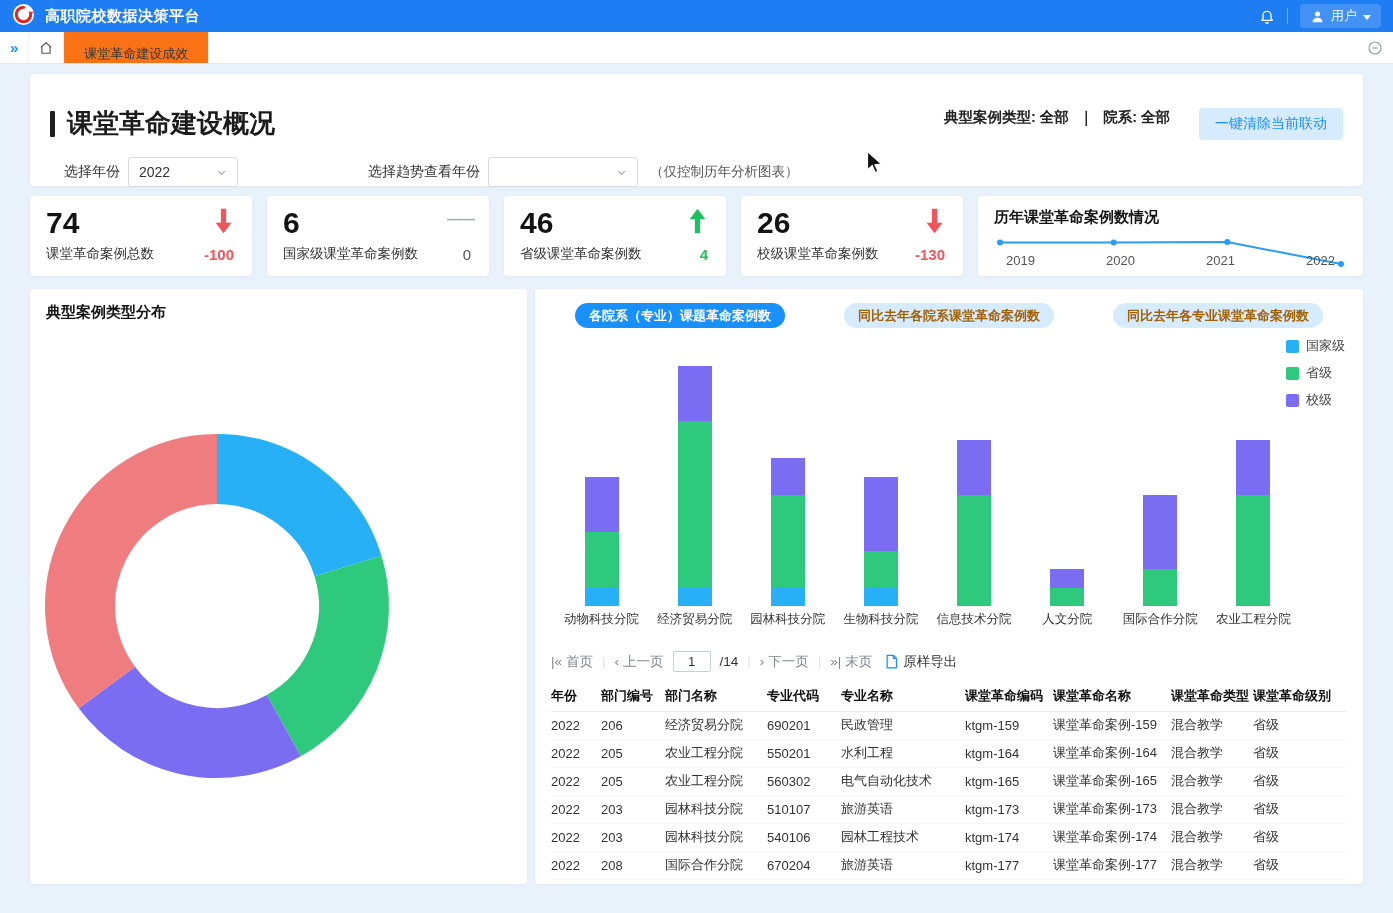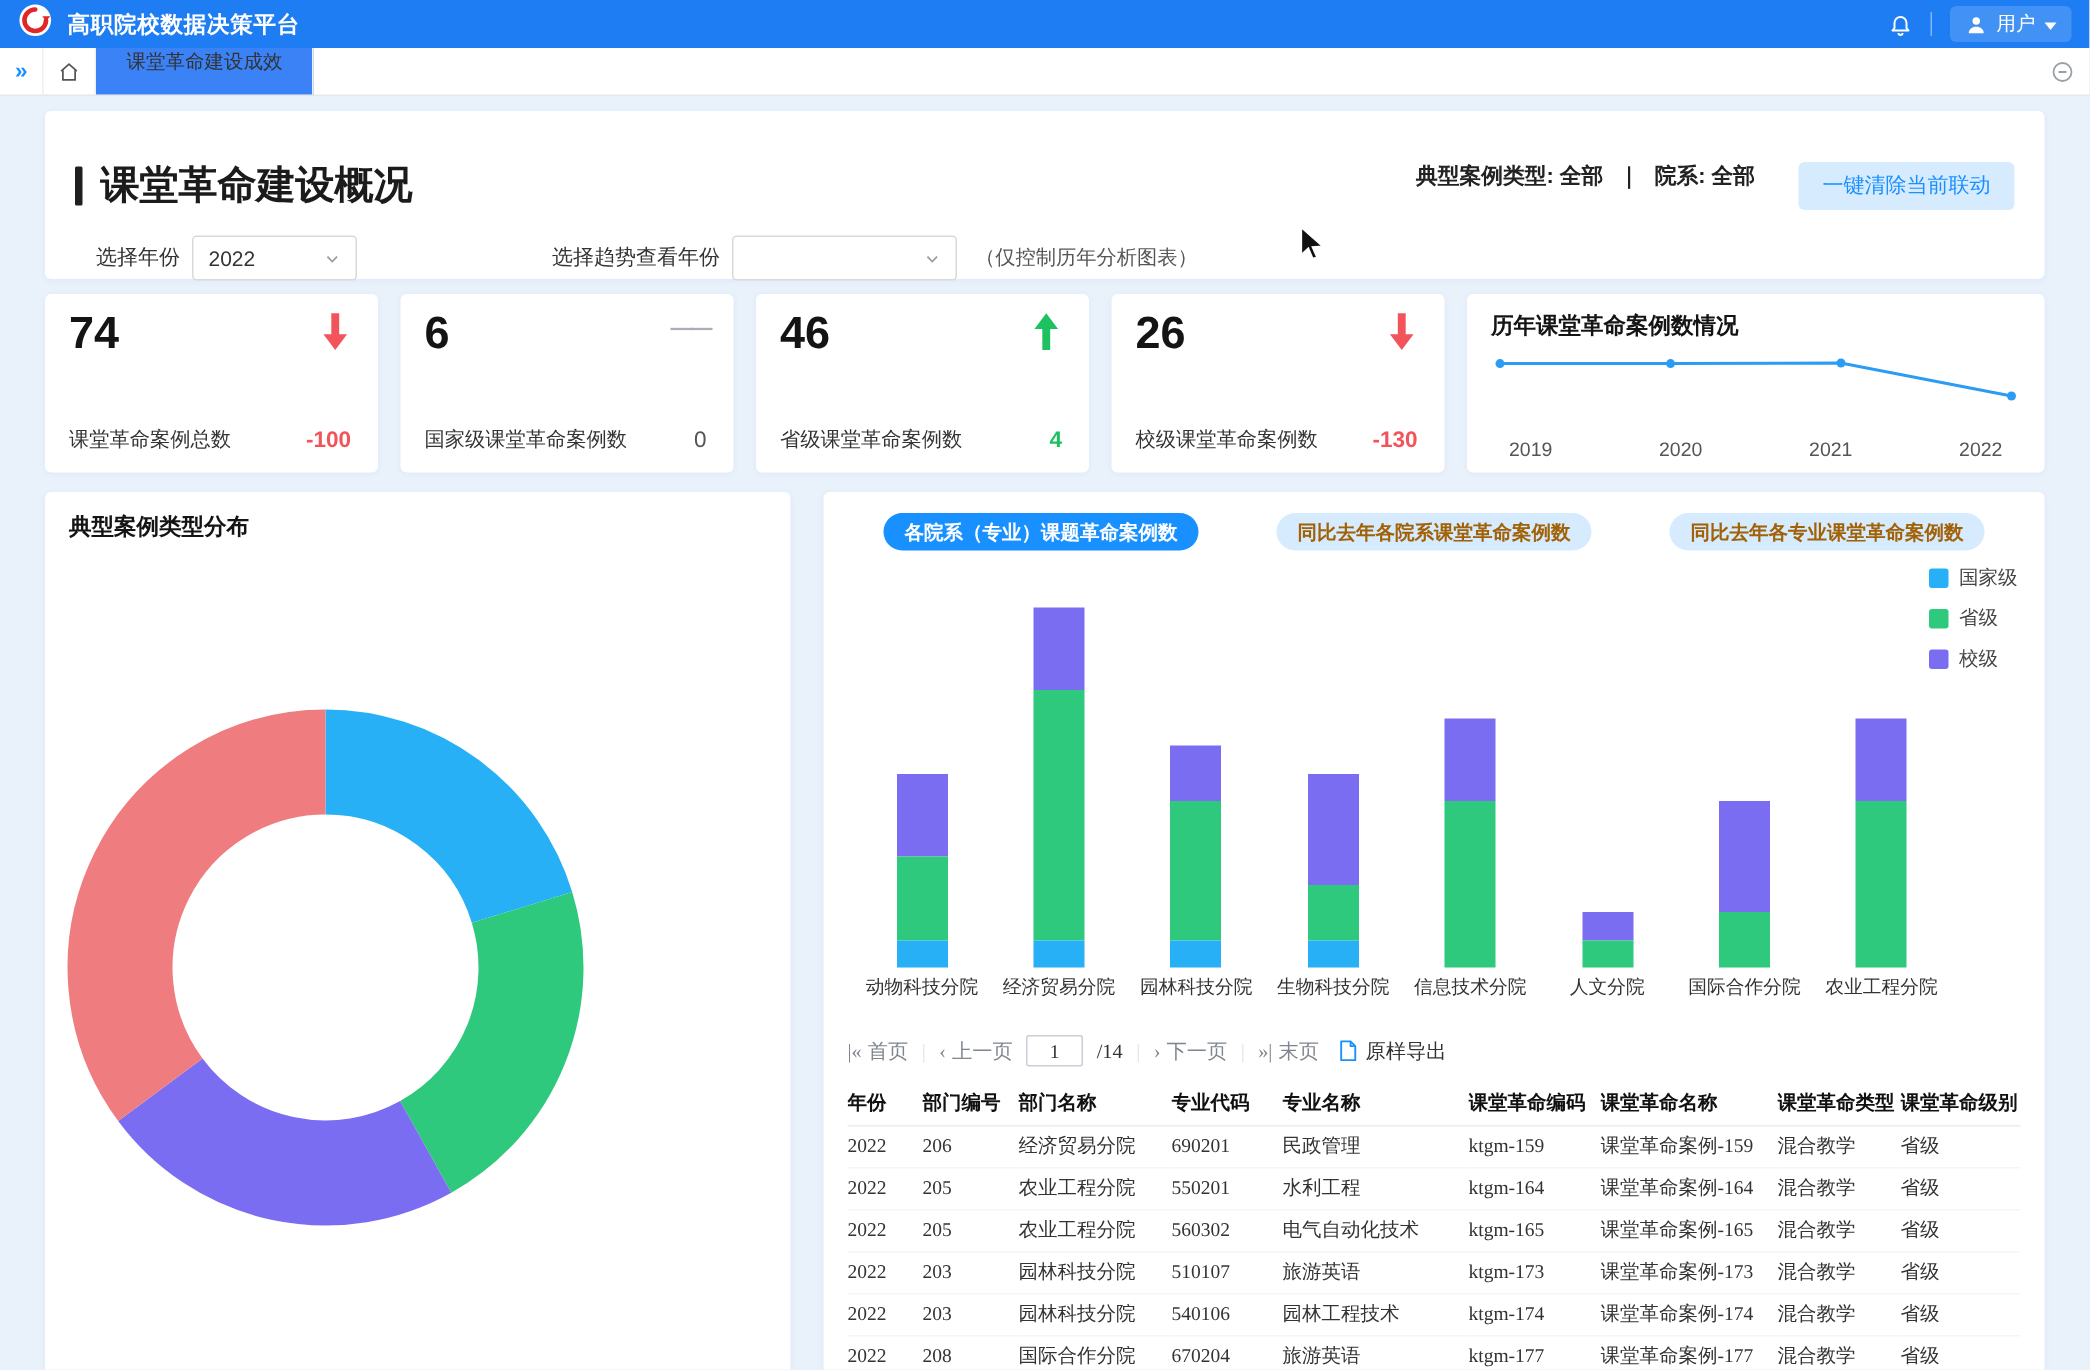--- a/index.html
+++ b/index.html
@@ -13,21 +13,21 @@
   .brand .title { color:#fff; font-size:15px; font-weight:700; letter-spacing:.5px; }
   .topbar-right { display:flex; align-items:center; gap:12px; }
   .top-divider { width:1px; height:16px; background:rgba(255,255,255,.45); }
   .user-chip { display:flex; align-items:center; gap:6px; background:rgba(255,255,255,.16); border-radius:4px; padding:3px 10px; color:#fff; font-size:13px; cursor:pointer; }
   .chev { width:0; height:0; border-left:4px solid transparent; border-right:4px solid transparent; border-top:5px solid #fff; margin-top:2px; }
 
   
   .tabbar { position:absolute; top:32px; left:0; right:0; height:32px; background:#fff; border-bottom:1px solid #e4e7ec; display:flex; align-items:center; }
   .collapse-ic { color:#1890ff; font-size:15px; font-weight:700; padding:0 10px; cursor:pointer; }
   .home-cell { width:36px; height:100%; display:flex; align-items:center; justify-content:center; border-left:1px solid #f0f0f0; border-right:1px solid #f0f0f0; cursor:pointer; }
-  .tab-active { height:100%; display:flex; align-items:flex-start; padding:0 20px; font-size:13px; color:#333; border-right:1px solid #f0f0f0; background:#3b82f6; cursor:pointer; }
+  .tab-active { height:100%; display:flex; align-items:flex-end; padding:0 20px; font-size:13px; color:#333; border-right:1px solid #f0f0f0; background:#f97316; cursor:pointer; }
   .tab-more { margin-left:auto; margin-right:10px; cursor:pointer; display:flex; align-items:center; }
 
   
   .content { position:absolute; top:64px; left:0; right:0; bottom:0; padding:10px 30px 0; }
   .card { background:#fff; border-radius:4px; box-shadow:0 1px 4px rgba(30,90,160,.05); }
 
   
   .header-card { height:112px; padding:32px 20px 0; }
   .hc-row1 { display:flex; align-items:center; justify-content:space-between; }
   .sec-title { display:flex; align-items:center; font-size:26px; font-weight:700; color:#1b1b1b; }
@@ -37,34 +37,34 @@
   .filter-summary .sep { margin:0 6px; }
   .clear-btn { background:#d7ebff; color:#1890ff; border:none; font-size:14px; padding:7px 16px; border-radius:4px; cursor:pointer; font-family:inherit; }
   .hc-row2 { display:flex; align-items:center; margin-top:16px; margin-left:14px; font-size:14px; color:#333; }
   .sel { display:flex; align-items:center; justify-content:space-between; border:1px solid #d9d9d9; border-radius:3px; height:30px; padding:0 10px; background:#fff; cursor:pointer; font-size:14px; color:#333; }
   .sel.year { width:110px; margin-left:8px; }
   .sel.trend { width:150px; margin-left:8px; }
   .lab2 { margin-left:130px; }
   .note { margin-left:12px; color:#555; font-size:13.5px; }
 
   
-  .stats-row { margin-top:10px; display:grid; grid-template-columns:222px 222px 222px 222px 1fr; gap:15px; height:119px; }
+  .stats-row { margin-top:10px; display:grid; grid-template-columns:222px 222px 222px 222px 1fr; gap:15px; height:80px; }
   .stat-card { position:relative; }
   .stat-num { position:absolute; top:10px; left:16px; font-size:30px; font-weight:700; color:#141414; }
   .stat-label { position:absolute; bottom:13px; left:16px; font-size:13.5px; color:#333; white-space:nowrap; }
   .stat-ico { position:absolute; top:10px; right:18px; }
   .stat-flat { position:absolute; top:14px; right:16px; color:#a9adb5; font-weight:700; font-size:15px; letter-spacing:-2px; }
   .stat-change { position:absolute; bottom:13px; right:18px; font-size:15px; font-weight:700; }
   .stat-change.red { color:#f2545b; } .stat-change.green { color:#1ec15f; } .stat-change.gray { color:#555; font-weight:400; }
   .hist-title { position:absolute; top:12px; left:16px; font-size:15px; font-weight:700; color:#141414; }
   .hist-spark { position:absolute; top:40px; left:16px; right:16px; height:34px; }
   .hist-years { position:absolute; bottom:8px; left:16px; right:16px; display:flex; justify-content:space-between; padding:0 12px; font-size:13px; color:#555; }
 
   
-  .panels { margin-top:13px; display:flex; gap:22px; height:595px;font-family:Liberation Serif, serif; }
+  .panels { margin-top:13px; display:flex; gap:8px; height:595px; }
   .donut-card { position:relative; width:497px; flex:none; }
   .panel-title { position:absolute; top:14px; left:16px; font-size:15px; font-weight:700; color:#141414; }
   .donut-legend { position:absolute; top:46px; right:20px; display:flex; flex-direction:column; gap:7px; }
   .lg-item { display:flex; align-items:center; gap:7px; font-size:12.5px; color:#444; cursor:pointer; }
   .lg-pill { width:18px; height:6px; border-radius:3px; display:inline-block; }
   .donut-svg { position:absolute; left:0; top:130px; }
 
   .bars-card { position:relative; flex:1; }
   .chart-tabs { position:absolute; top:14px; left:0; right:0; display:flex; justify-content:space-between; padding:0 40px; }
   .pill { height:25px; line-height:25px; padding:0 14px; border-radius:13px; font-size:13px; font-weight:700; cursor:pointer; white-space:nowrap; }

